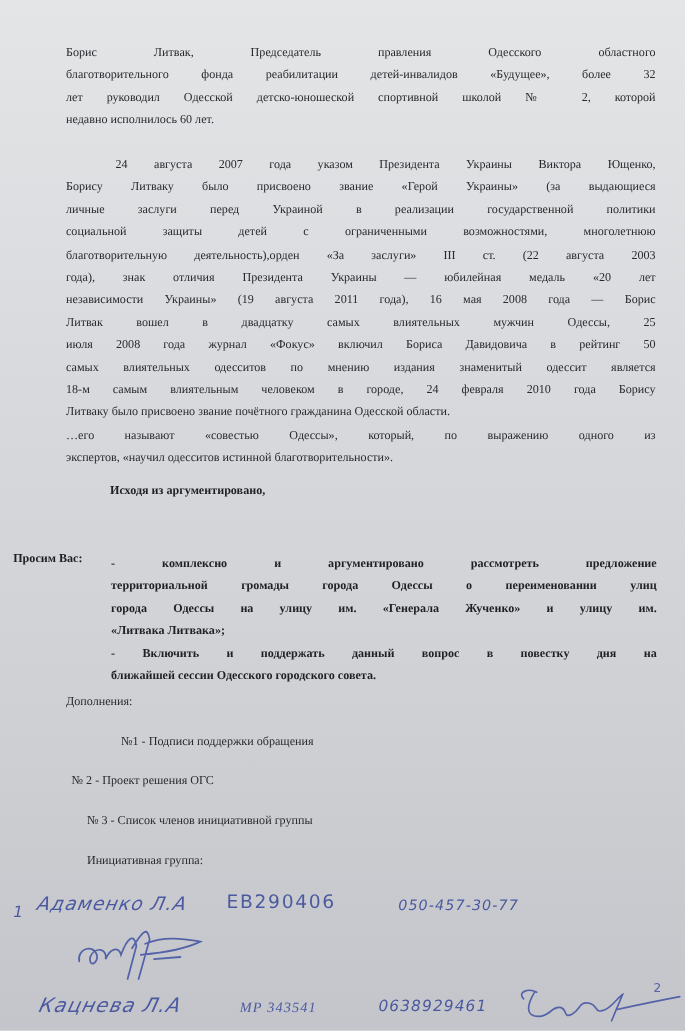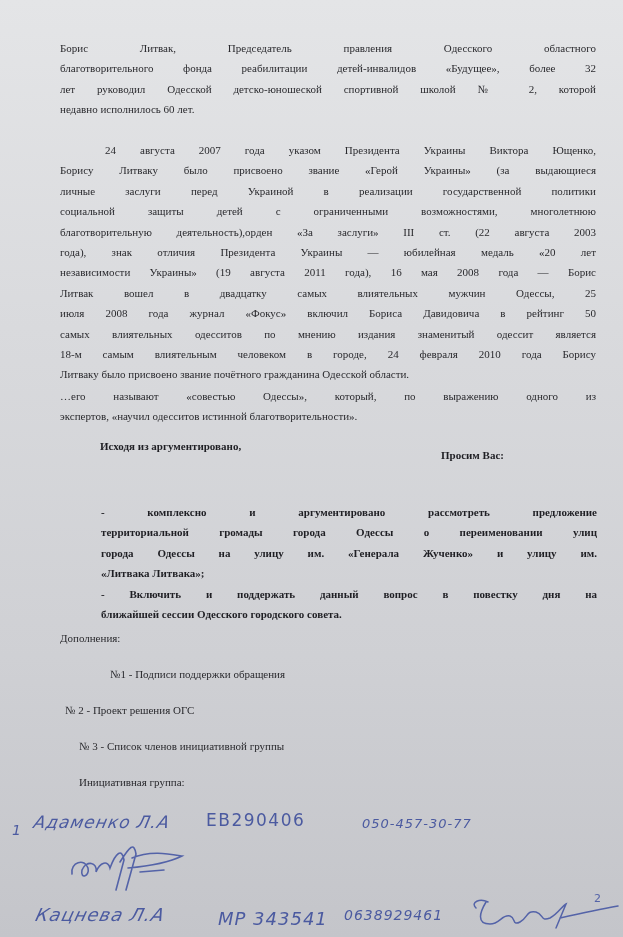--- a/index.html
+++ b/index.html
@@ -45,21 +45,21 @@
     <span class="line">18-м самым влиятельным человеком в городе, 24 февраля 2010 года Борису</span>
     <span class="line last">Литваку было присвоено звание почётного гражданина Одесской области.</span>
   </div>
 
   <div class="p body-text" style="top:386px;">
     <span class="line">…его называют «совестью Одессы», который, по выражению одного из</span>
     <span class="line last">экспертов, «научил одесситов истинной благотворительности».</span>
   </div>
 
   <div class="p bold" style="top:436px; left:100px;">Исходя из аргументировано,</div>
-  <div class="p bold" style="top:445px; left:0; width:504px; text-align:right; padding-left:12px; box-sizing:border-box;">Просим Вас:</div>
+  <div class="p bold" style="top:498px; left:0; width:504px; text-align:left; padding-left:12px; box-sizing:border-box;">Просим Вас:</div>
 
   <div class="p bold" style="top:502px; left:101px; width:496px;">
     <div>
       <span class="line">-   комплексно и аргументировано рассмотреть предложение</span>
       <span class="line">территориальной громады города Одессы о переименовании улиц</span>
       <span class="line">города Одессы на улицу им. «Генерала Жученко» и улицу им.</span>
       <span class="line last">«Литвака Литвака»;</span>
     </div>
     <div>
       <span class="line">-   Включить и поддержать  данный вопрос в повестку дня на</span>
@@ -78,21 +78,21 @@
     <span class="hand" style="top:812px; left:34px; font-size:17px; transform:skewX(-12deg);">Адаменко Л.А</span>
     <span class="hand" style="top:810px; left:206px; font-size:17px; font-style:normal; letter-spacing:1.5px;">ЕВ290406</span>
     <span class="hand" style="top:816px; left:362px; font-size:13px;">050-457-30-77</span>
     <svg class="sig" style="top:832px; left:60px;" width="130" height="60" viewBox="0 0 130 60">
       <path d="M12 42 C 10 30, 25 26, 28 36 C 30 44, 20 48, 22 38 C 26 28, 38 30, 36 40 C 40 30, 48 28, 50 36 C 56 20, 62 16, 64 28 L 56 58 M 60 30 C 70 14, 74 10, 76 22 L 66 58 M 72 26 C 90 18, 110 22, 122 24 C 110 30, 90 34, 68 36 M 80 40 L 104 38" fill="none" stroke="#5463a8" stroke-width="1.6" stroke-linecap="round"></path>
     </svg>
   </div>
 
   <div>
     <span class="hand" style="top:904px; left:36px; font-size:18px; transform:skewX(-14deg);">Кацнева Л.А</span>
-    <span class="hand" style="top:908px; left:218px; font-size:18px;">МР 343541</span>
+    <span class="hand" style="top:908px; left:218px; font-size:13px;font-family:Liberation Serif, serif;">МР 343541</span>
     <span class="hand" style="top:907px; left:344px; font-size:14px;">0638929461</span>
     <svg class="sig" style="top:888px; left:466px;" width="157" height="49" viewBox="0 0 157 49">
       <path d="M10 20 C 4 14, 14 10, 22 14 M 20 14 C 14 24, 10 36, 24 36 C 34 36, 36 26, 44 28 C 50 30, 46 38, 54 34 C 62 30, 60 22, 70 24 C 78 26, 74 34, 84 30 C 92 26, 96 18, 100 16 L 90 40 M 94 30 C 112 26, 130 22, 152 18" fill="none" stroke="#5463a8" stroke-width="1.5" stroke-linecap="round"></path>
       <text x="128" y="14" font-size="11" fill="#5463a8" font-family="DejaVu Sans, sans-serif">2</text>
     </svg>
   </div>
 
 </div>
 
 </body></html>

